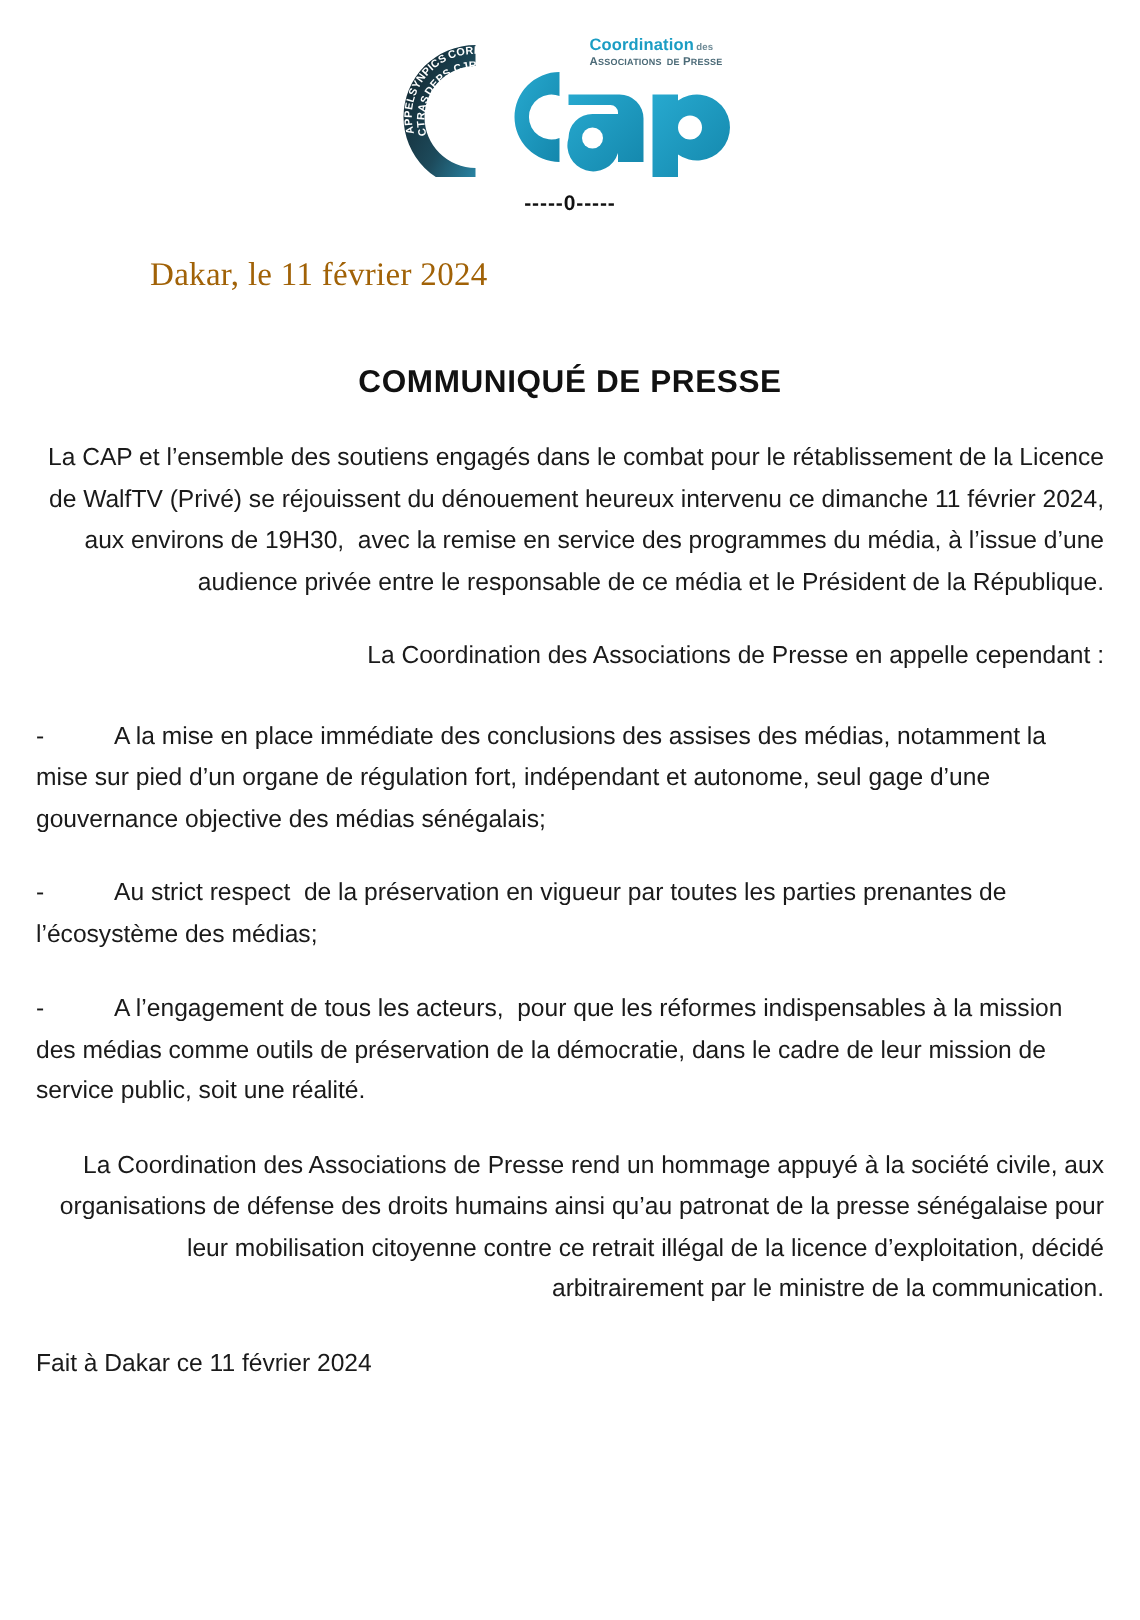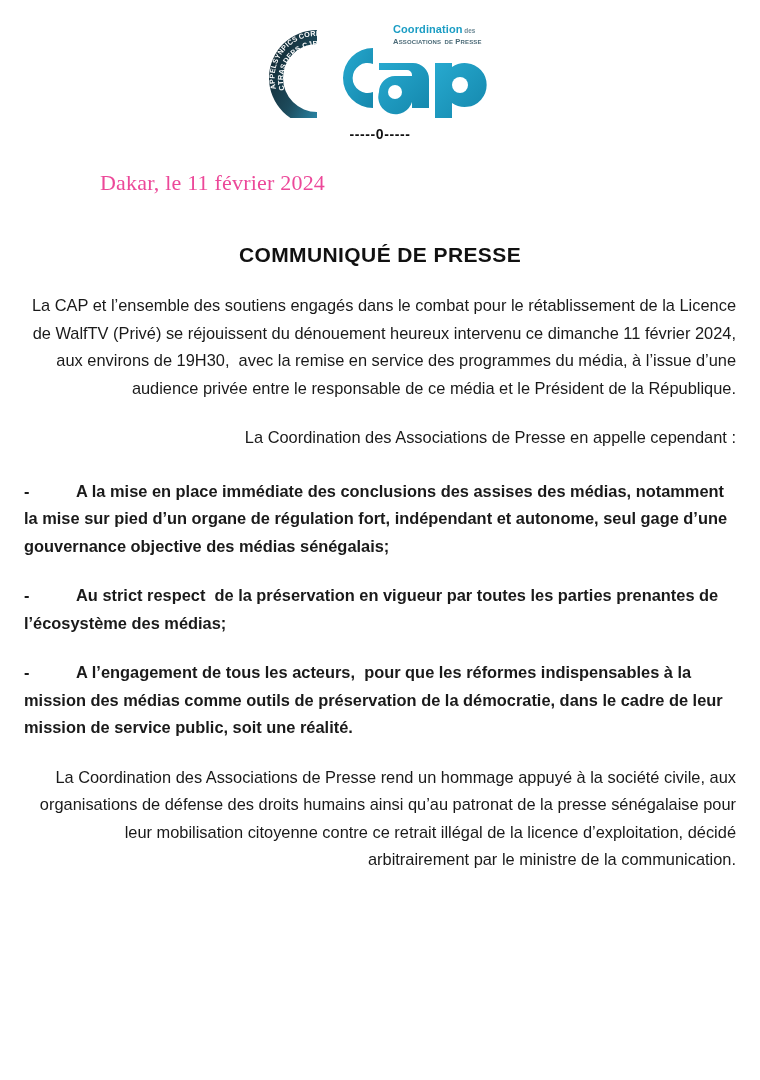--- a/index.html
+++ b/index.html
@@ -54,21 +54,21 @@
     text-align: center;
   }
 
   
   .date-line {
     position: absolute;
     top: 170px;
     left: 100px;
     font-family: "Liberation Serif", serif;
     font-size: 22px;
-    color: #ec4899;
+    color: #a16207;
     letter-spacing: 0.2px;
   }
 
   
   .doc-title {
     position: absolute;
     top: 243px;
     left: 0;
     width: 760px;
     text-align: center;
@@ -97,21 +97,20 @@
   }
   .para.tight { margin-bottom: 26px; }
 
   .bullet {
     font-family: "Liberation Sans", sans-serif;
     font-size: 16.4px;
     line-height: 27.5px;
     color: #1a1a1a;
     margin: 0 0 22px 0;
     white-space: pre-wrap;
-    font-weight: bold;
   }
   .bullet .dash {
     display: inline-block;
     width: 52px;
   }
 
   .signoff {
     font-family: "Liberation Sans", sans-serif;
     font-size: 16.4px;
     line-height: 27.5px;
@@ -194,15 +193,16 @@
 
     <p class="bullet"><span class="dash">-</span><span>A la mise en place immédiate des conclusions des assises des médias, notamment la mise sur pied d’un organe de régulation fort, indépendant et autonome, seul gage d’une gouvernance objective des médias sénégalais;</span></p>
 
     <p class="bullet"><span class="dash">-</span><span>Au strict respect  de la préservation en vigueur par toutes les parties prenantes de l’écosystème des médias;</span></p>
 
     <p class="bullet"><span class="dash">-</span><span>A l’engagement de tous les acteurs,  pour que les réformes indispensables à la mission des médias comme outils de préservation de la démocratie, dans le cadre de leur mission de service public, soit une réalité.</span></p>
 
     <p class="para">La Coordination des Associations de Presse rend un hommage appuyé à la société civile, aux organisations de défense des droits humains ainsi qu’au patronat de la presse sénégalaise pour leur mobilisation citoyenne contre ce retrait illégal de la licence d’exploitation, décidé arbitrairement par le ministre de la communication.</p>
 
 
+    <p class="signoff">Fait à Dakar ce 11 février 2024</p>
   </div>
 
 </div>
 
 </body></html>

